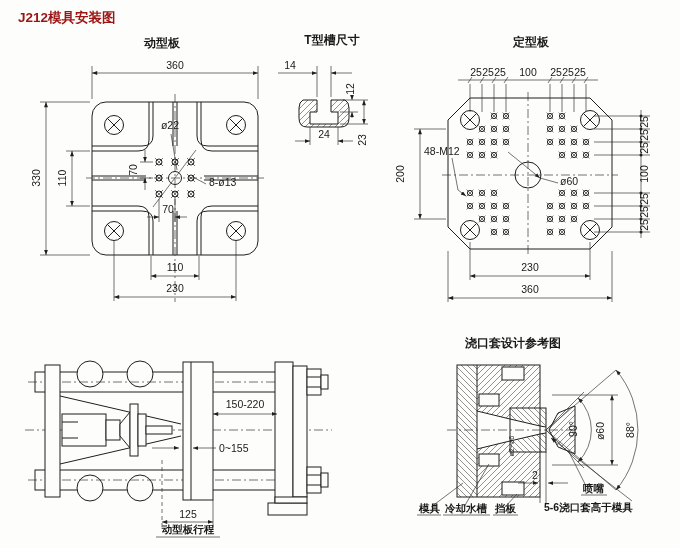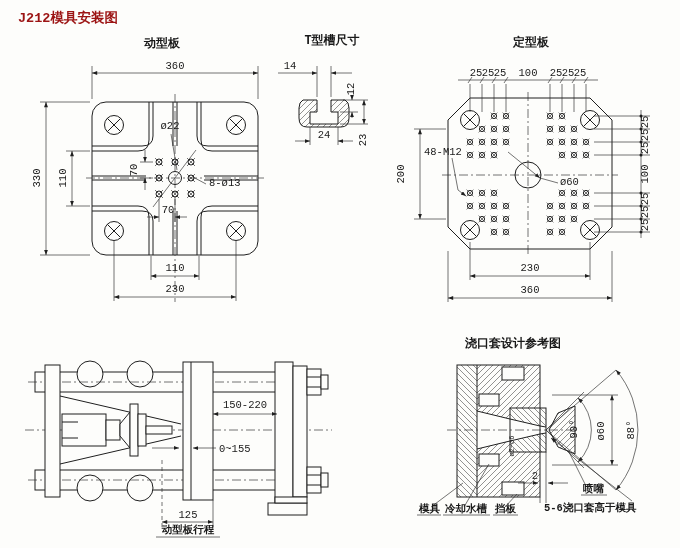--- a/index.html
+++ b/index.html
@@ -1,16 +1,16 @@
 <!DOCTYPE html>
 <html><head>
 <meta charset="utf-8">
 <style>
   html,body{margin:0;padding:0;background:#f6f6f3;}
-  .sheet{width:680px;height:548px;background:#fdfdfb;position:relative;font-family:Liberation Mono, monospace;}
+  .sheet{width:680px;height:548px;background:#fdfdfb;position:relative;font-family:Liberation Sans, sans-serif;}
   svg{display:block}
   .ln{stroke:#1f1f1f;stroke-width:1;fill:none}
   .thin{stroke:#2a2a2a;stroke-width:.65;fill:none}
   .cl{stroke:#2a2a2a;stroke-width:.65;fill:none;stroke-dasharray:9 3 2 3}
   .dsh{stroke:#2a2a2a;stroke-width:.65;fill:none;stroke-dasharray:4 3}
   .wht{fill:#fdfdfb;stroke:#1f1f1f;stroke-width:1}
   .d{font-size:10.5px;fill:#191919}
   .dm{font-size:10.5px;fill:#191919;text-anchor:middle}
   .cjk{font-size:12px;fill:#191919;text-anchor:middle;font-weight:600}
   .cjks{font-size:10.5px;fill:#191919;font-weight:600}

